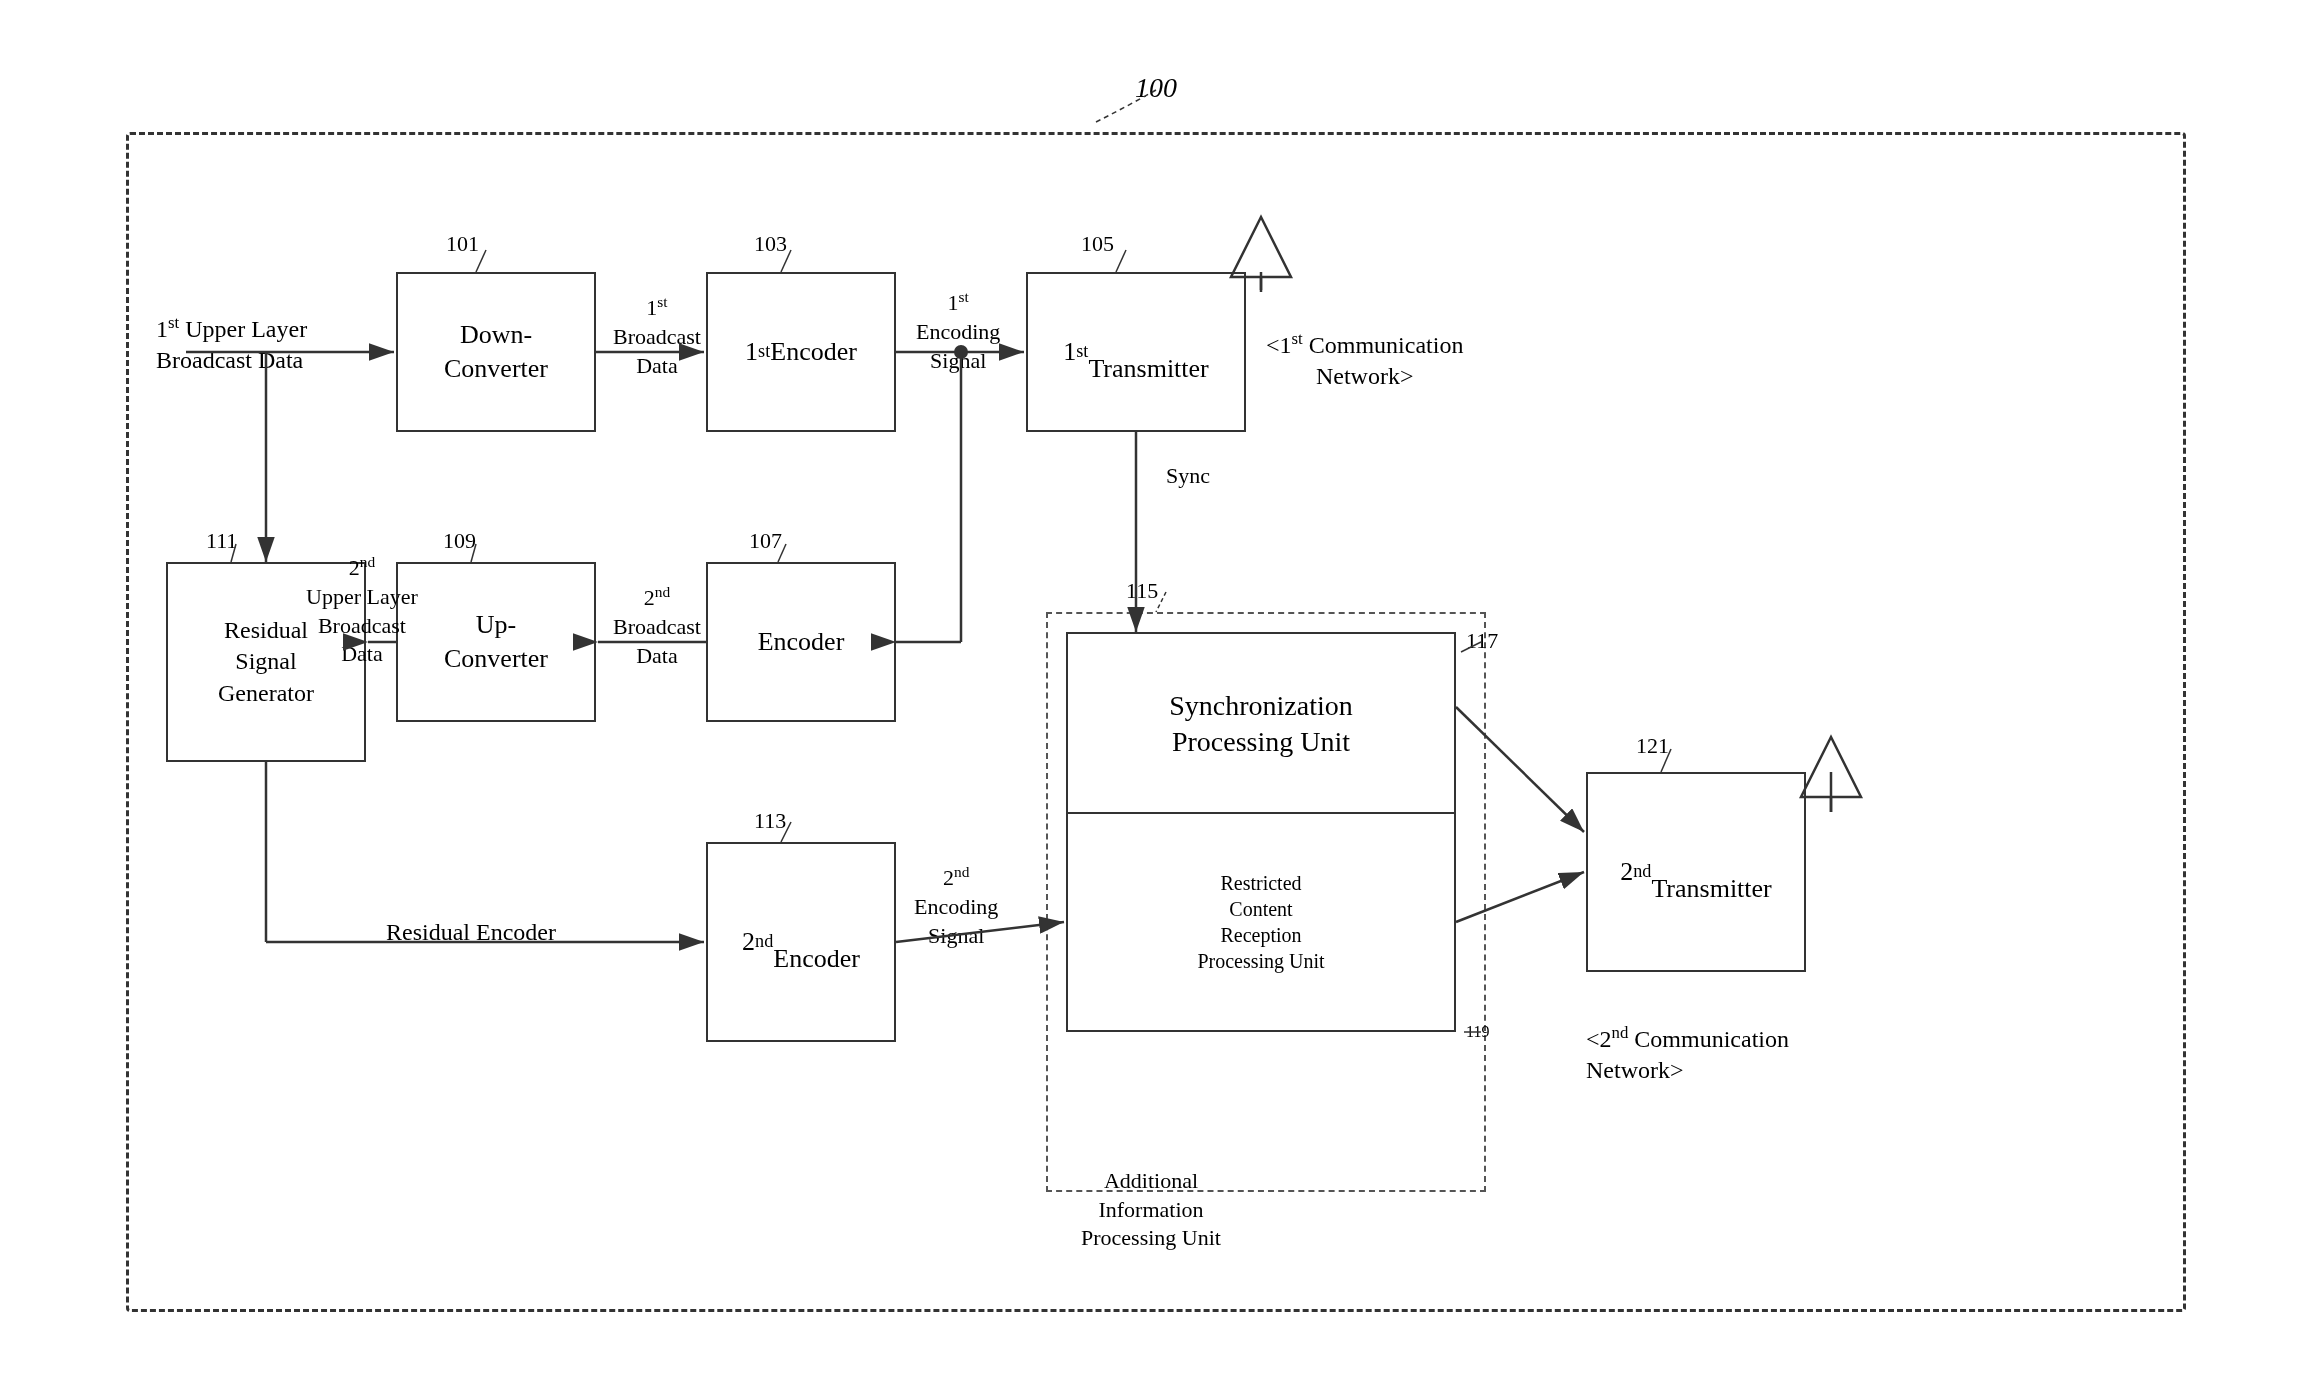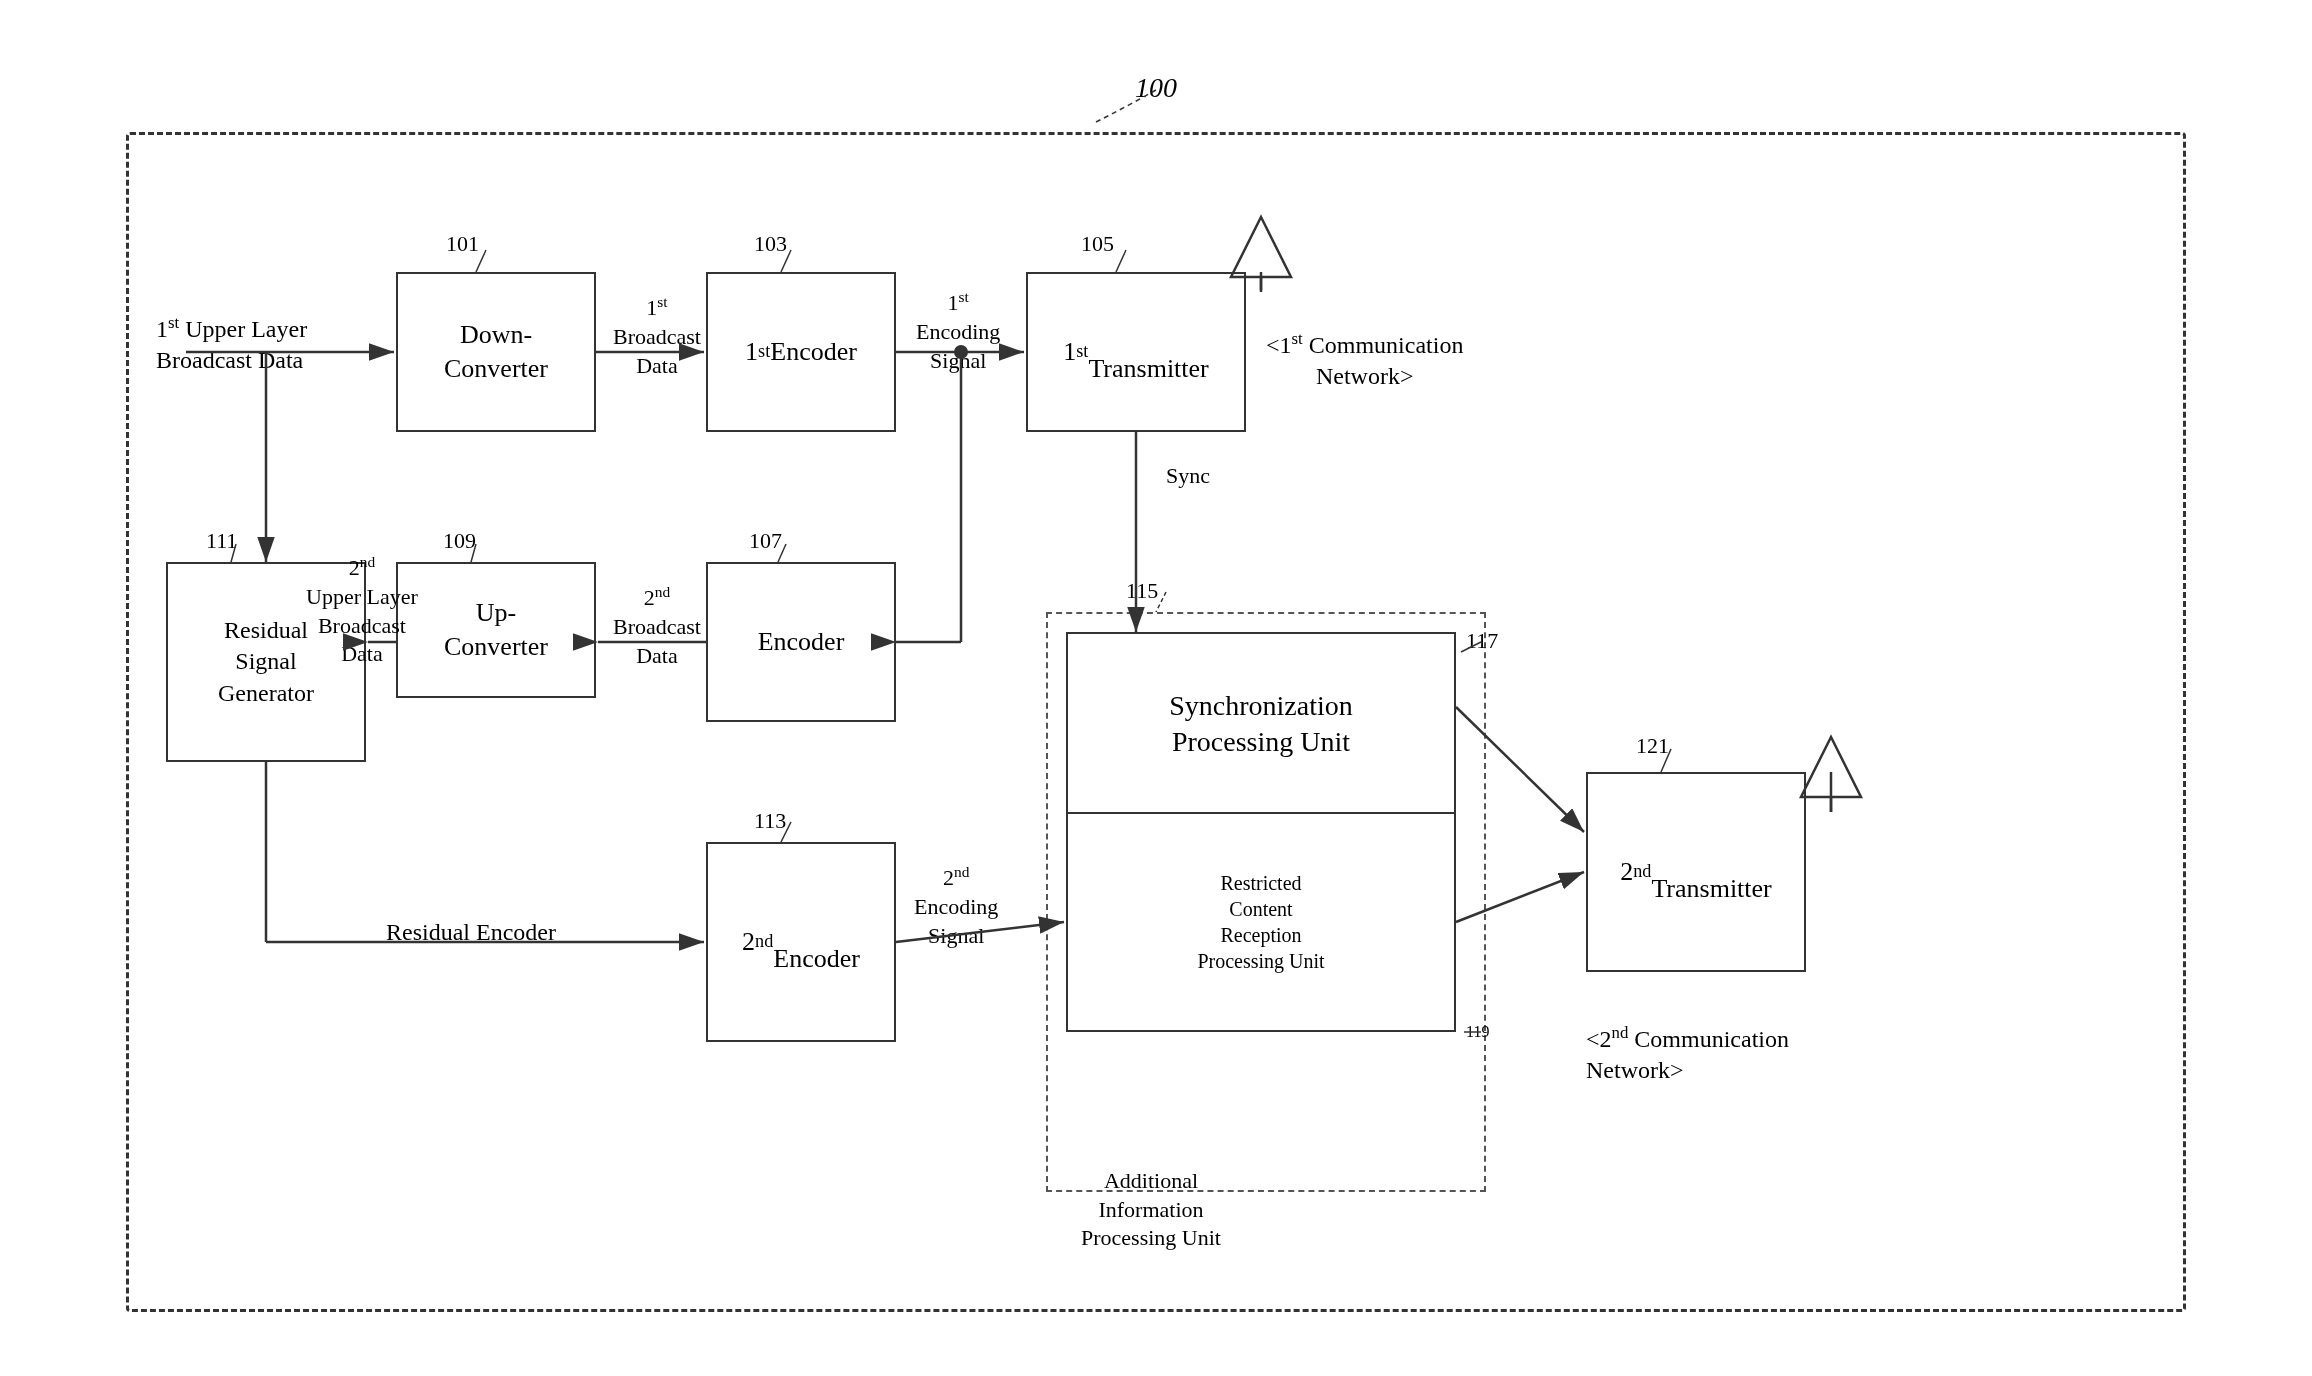--- a/index.html
+++ b/index.html
@@ -120,21 +120,21 @@
     </div>
 
     <div class="block" style="left:920px;top:200px;width:220px;height:160px;font-size:26px;">
       1<sup>st</sup><br>Transmitter
     </div>
 
     <div class="block" style="left:60px;top:490px;width:200px;height:200px;font-size:24px;">
       Residual<br>Signal<br>Generator
     </div>
 
-    <div class="block" style="left:290px;top:490px;width:200px;height:136px;font-size:26px;">
+    <div class="block" style="left:290px;top:490px;width:200px;height:160px;font-size:26px;">
       Up-<br>Converter
     </div>
 
     <div class="block" style="left:600px;top:490px;width:190px;height:160px;font-size:26px;">
       Encoder
     </div>
 
     <div class="block" style="left:600px;top:770px;width:190px;height:200px;font-size:26px;">
       2<sup>nd</sup><br>Encoder
     </div>

